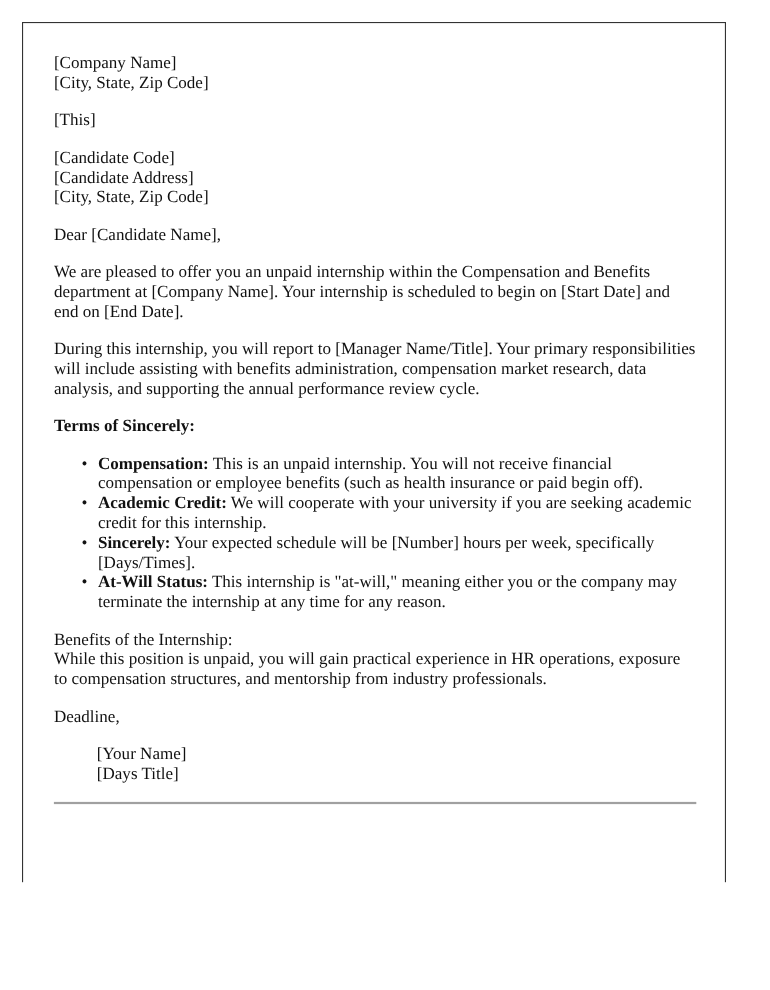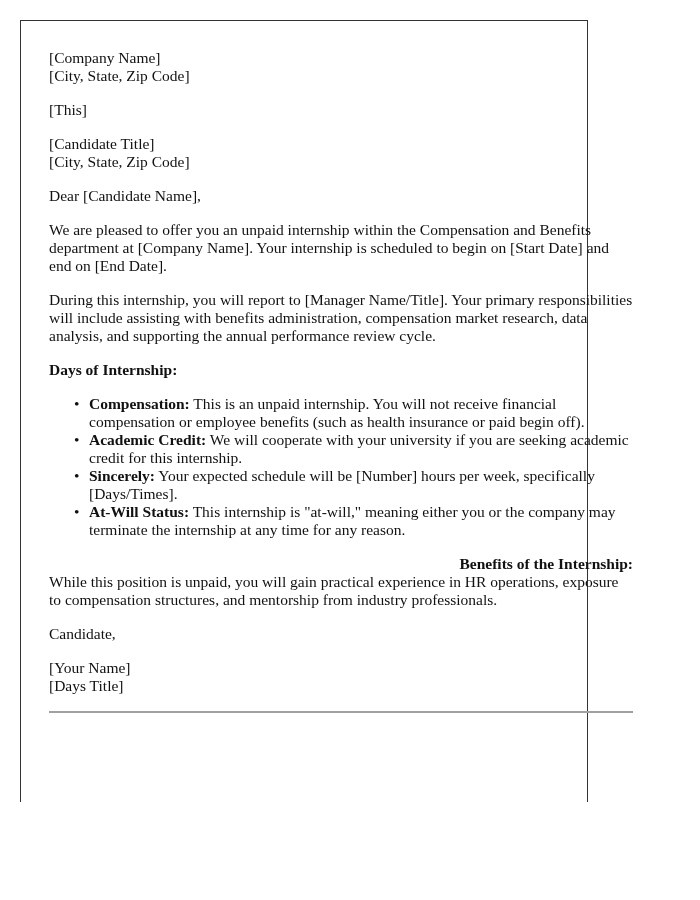--- a/index.html
+++ b/index.html
@@ -14,21 +14,21 @@
       overflow: hidden;
       font-family: "Liberation Serif", "DejaVu Serif", serif;
       font-size: 15.5px;
       line-height: 18px;
       color: #111111;
     }
     .page {
       position: absolute;
       left: 20px;
       top: 20px;
-      width: 568px;
+      width: 640px;
       height: 782px;
       border-top: 1px solid #333333;
       border-left: 1px solid #333333;
       border-right: 1px solid #333333;
       box-sizing: border-box;
     }
     .content {
       position: absolute;
       left: 28px;
       top: 28px;
@@ -38,23 +38,22 @@
       margin: 0 0 16px 0;
     }
     .block-line {
       display: block;
     }
     .section-heading {
       font-weight: bold;
       margin: 0 0 16px 0;
     }
     .benefits-heading {
-      font-weight: bold;
+      font-weight: normal;
       display: block;
-      text-align: right;
     }
     ul.terms {
       margin: 0 0 16px 0;
       padding: 0 0 0 40px;
       list-style: none;
     }
     ul.terms li {
       position: relative;
       margin: 0;
     }
@@ -81,31 +80,32 @@
   <div class="content">
 
     <p>
       <span class="block-line">[Company Name]</span>
       <span class="block-line">[City, State, Zip Code]</span>
     </p>
 
     <p>[This]</p>
 
     <p>
-      <span class="block-line">[Candidate Title]</span>
+      <span class="block-line">[Candidate Code]</span>
+      <span class="block-line">[Candidate Address]</span>
       <span class="block-line">[City, State, Zip Code]</span>
     </p>
 
     <p>Dear [Candidate Name],</p>
 
     <p>We are pleased to offer you an unpaid internship within the Compensation and Benefits department at [Company Name]. Your internship is scheduled to begin on [Start Date] and end on [End Date].</p>
 
     <p>During this internship, you will report to [Manager Name/Title]. Your primary responsibilities will include assisting with benefits administration, compensation market research, data analysis, and supporting the annual performance review cycle.</p>
 
-    <p class="section-heading">Days of Internship:</p>
+    <p class="section-heading">Terms of Sincerely:</p>
 
     <ul class="terms">
       <li>
         <span class="bullet">•</span><span class="term-label">Compensation:</span><span> This is an unpaid internship. You will not receive financial compensation or employee benefits (such as health insurance or paid begin off).</span>
       </li>
       <li>
         <span class="bullet">•</span><span class="term-label">Academic Credit:</span><span> We will cooperate with your university if you are seeking academic credit for this internship.</span>
       </li>
       <li>
         <span class="bullet">•</span><span class="term-label">Sincerely:</span><span> Your expected schedule will be [Number] hours per week, specifically [Days/Times].</span>
@@ -114,22 +114,22 @@
         <span class="bullet">•</span><span class="term-label">At-Will Status:</span><span> This internship is "at-will," meaning either you or the company may terminate the internship at any time for any reason.</span>
       </li>
     </ul>
 
     <p>
       <span class="benefits-heading">Benefits of the Internship:</span>
       <span>While this position is unpaid, you will gain practical experience in HR operations, exposure to compensation structures, and mentorship from industry professionals.</span>
     </p>
 
 
-    <p>Candidate,</p>
+    <p>Deadline,</p>
 
-    <p style="margin-bottom:0;">
+    <p style="margin-bottom:0;margin-left:39px;">
       <span class="block-line">[Your Name]</span>
       <span class="block-line">[Days Title]</span>
     </p>
 
     <hr class="divider">
   </div>
 </div>
 
 </body></html>

